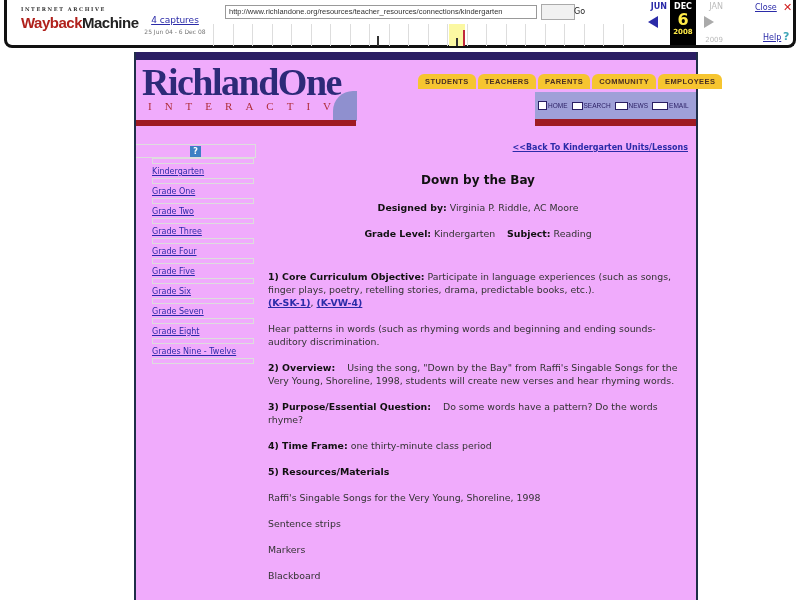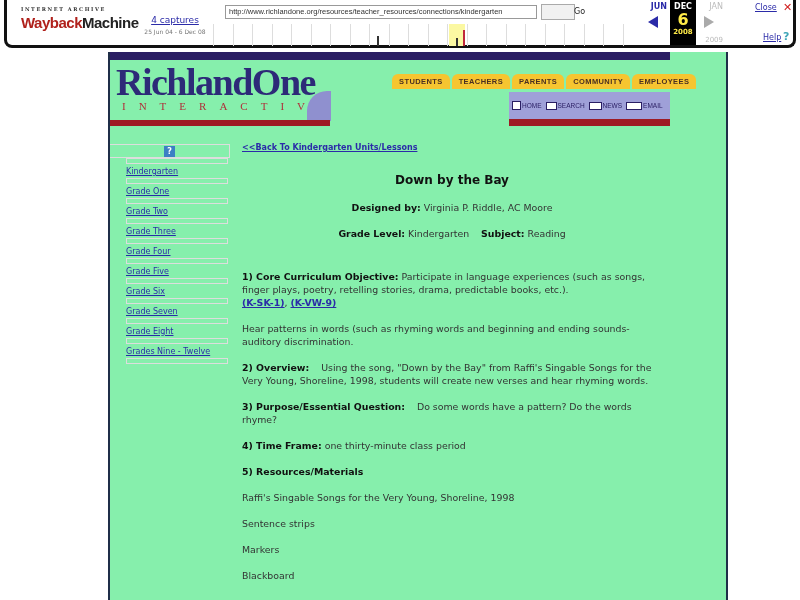--- a/index.html
+++ b/index.html
@@ -50,22 +50,22 @@
   #wb-next-year { left: 690px; top: 36px; color: #bbb; font-weight: normal; font-size: 7px; }
   #wb-next-arrow { position: absolute; left: 697px; top: 16px; width: 0; height: 0; border-top: 6px solid transparent; border-bottom: 6px solid transparent; border-left: 10px solid #aaa; }
 
   #wb-close { position: absolute; left: 748px; top: 3px; font-size: 8px; color: #2b2ba8; text-decoration: underline; }
   #wb-close-x { position: absolute; left: 776px; top: 1px; font-size: 11px; color: #d01c1c; font-weight: bold; }
   #wb-help { position: absolute; left: 756px; top: 33px; font-size: 8px; color: #2b2ba8; text-decoration: underline; }
   #wb-help-q { position: absolute; left: 776px; top: 30px; font-size: 11px; color: #40a6b8; font-weight: bold; }
 
   
   #page {
-    position: absolute; left: 108px; top: 52px; width: 620px; height: 548px;
-    border-left: 2px solid #1f2e48; border-right: 2px solid #1f2e48; background: #86efac;
+    position: absolute; left: 134px; top: 52px; width: 564px; height: 548px;
+    border-left: 2px solid #1f2e48; border-right: 2px solid #1f2e48; background: #f0abfc;
   }
   #top-bar { position: absolute; left: 0; top: 0; width: 560px; height: 8px; background: #2a1e63; }
 
   #logo { position: absolute; left: 6px; top: 10px; }
   #logo .name { font-family: "Liberation Serif", "DejaVu Serif", serif; font-size: 38px; font-weight: bold; color: #2d2a78; letter-spacing: -1.5px; line-height: 40px; }
   #logo .sub { font-family: "Liberation Serif", serif; font-size: 11px; color: #b02f3a; letter-spacing: 13px; margin-left: 6px; margin-top: -2px; }
   #logo-red-bar { position: absolute; left: 0; top: 68px; width: 220px; height: 6px; background: #9e1b23; }
   #logo-circle { position: absolute; left: 197px; top: 39px; width: 24px; height: 30px; background: #8f90cf; border-radius: 20px 0 0 0; }
 
   #tabs { position: absolute; left: 282px; top: 22px; display: flex; gap: 2px; }
@@ -82,21 +82,21 @@
   
   #sidebar { position: absolute; left: 0; top: 92px; width: 120px; }
   #help-box { width: 120px; height: 14px; border: 1px solid #ddd; border-left: none; position: relative; }
   #help-icon { position: absolute; left: 54px; top: 1px; width: 11px; height: 11px; background: #3c7fc4; color: #fff; font-size: 8px; text-align: center; line-height: 11px; font-weight: bold; }
   .side-item { margin-left: 16px; width: 102px; }
   .side-sep { height: 6px; border: 1px solid #ddd; margin-bottom: 2px; }
   .side-link { font-size: 8px; color: #2b2ba8; text-decoration: underline; display: block; height: 12px; line-height: 12px; white-space: nowrap; font-family: "DejaVu Sans", sans-serif; }
 
   
   #content { position: absolute; left: 132px; top: 89px; width: 420px; font-size: 9.4px; color: #333; line-height: 13px; }
-  #back-link { font-size: 8px; font-weight: bold; color: #2b2ba8; text-decoration: underline; display: block; }
+  #back-link { font-size: 8px; font-weight: bold; color: #2b2ba8; text-decoration: underline; display: block; text-align: right; }
   #lesson-title { text-align: center; font-size: 12px; font-weight: bold; color: #111; margin-top: 20px; }
   .center-line { text-align: center; margin-top: 13px; }
   .lbl { font-weight: bold; color: #111; }
   .para { margin-top: 13px; }
   .std-link { color: #2b2ba8; font-weight: bold; text-decoration: underline; }
 </style>
 </head>
 <body>
 
 <div id="wb-bar">
@@ -262,21 +262,21 @@
     <div class="center-line">
       <span class="lbl">Grade Level:</span>
       <span>Kindergarten</span>&nbsp;&nbsp;&nbsp;
       <span class="lbl">Subject:</span>
       <span>Reading</span>
     </div>
 
     <div class="para" style="margin-top:30px;">
       <span class="lbl">1) Core Curriculum Objective:</span>
       <span>Participate in language experiences (such as songs, finger plays, poetry, retelling stories, drama, predictable books, etc.).</span><br>
-      <a class="std-link">(K-SK-1)</a><span>, </span><a class="std-link">(K-VW-9)</a>
+      <a class="std-link">(K-SK-1)</a><span>, </span><a class="std-link">(K-VW-4)</a>
     </div>
     <div class="para">Hear patterns in words (such as rhyming words and beginning and ending sounds- auditory discrimination.</div>
 
     <div class="para">
       <span class="lbl">2) Overview:</span>&nbsp;&nbsp;&nbsp;
       <span>Using the song, "Down by the Bay" from Raffi's Singable Songs for the Very Young, Shoreline, 1998, students will create new verses and hear rhyming words.</span>
     </div>
     <div class="para">
       <span class="lbl">3) Purpose/Essential Question:</span>&nbsp;&nbsp;&nbsp;
       <span>Do some words have a pattern? Do the words rhyme?</span>

